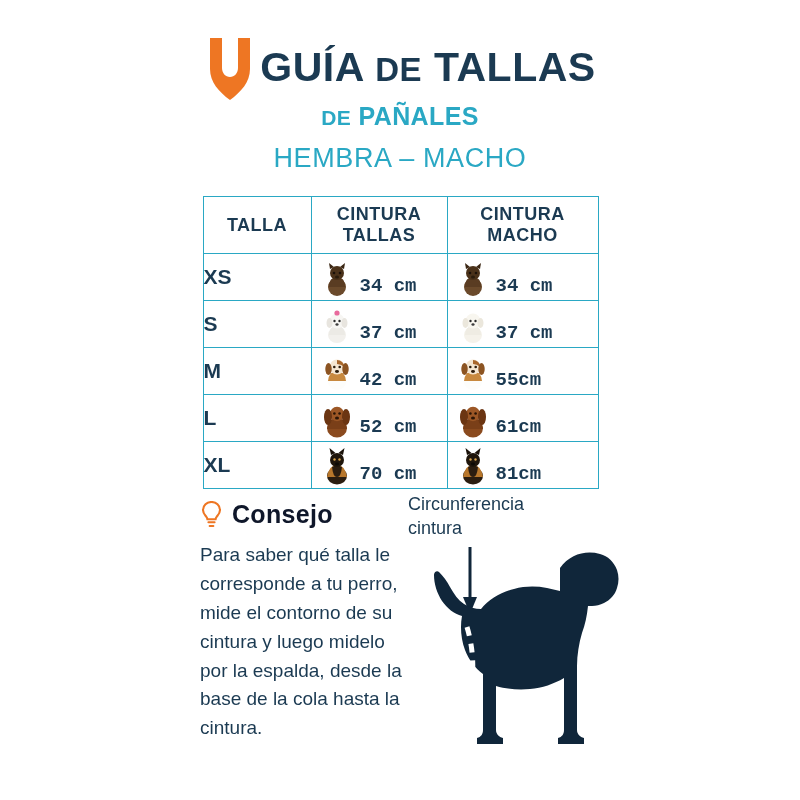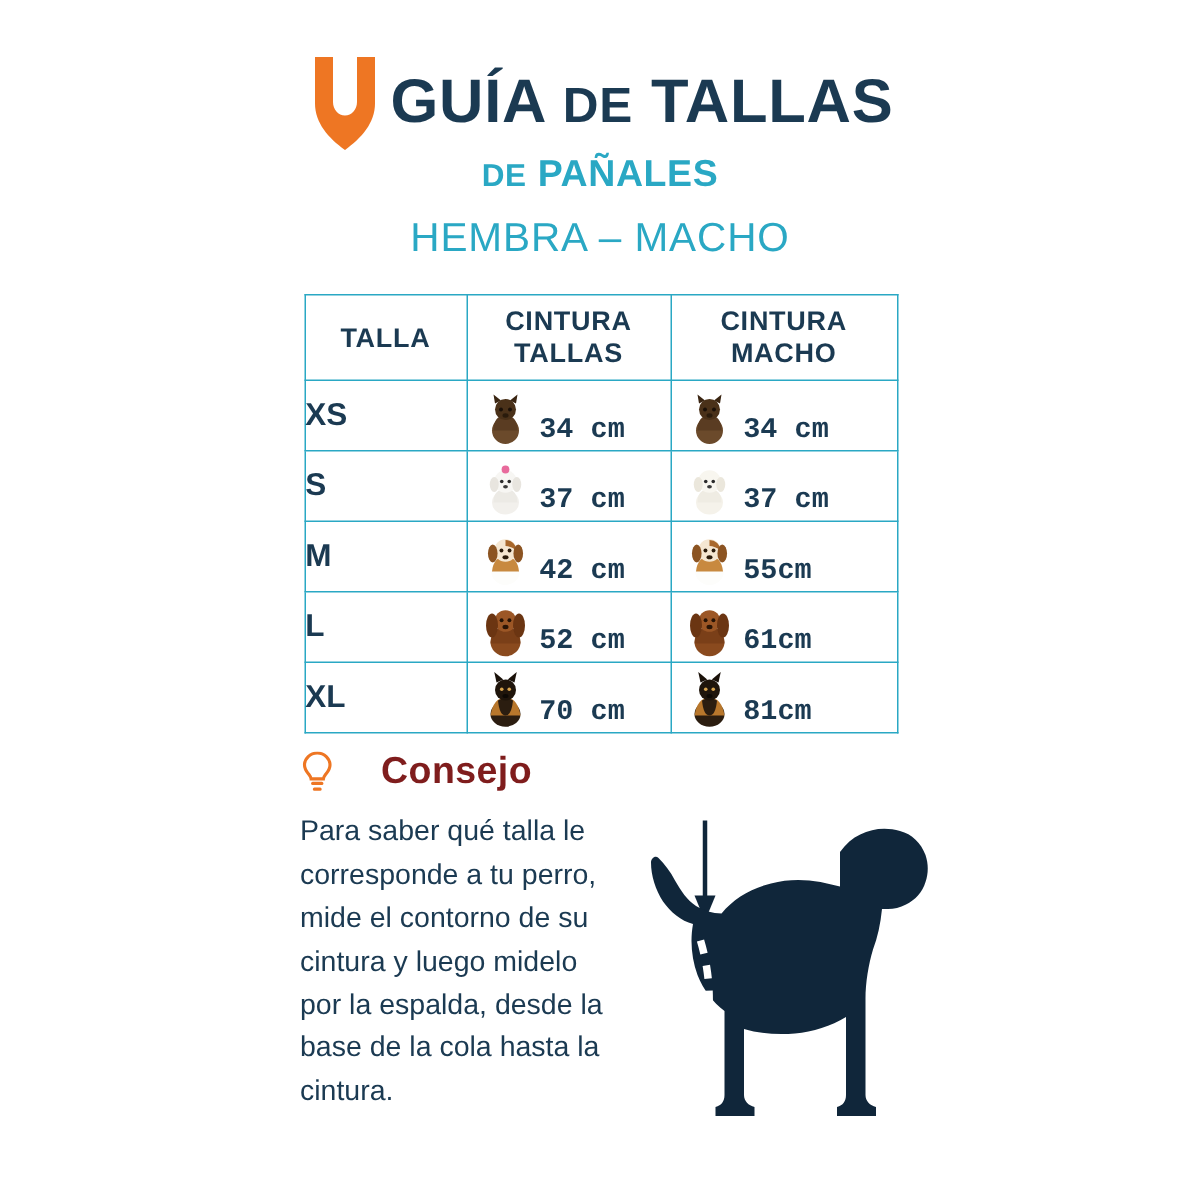--- a/index.html
+++ b/index.html
@@ -135,23 +135,22 @@
   }
   .tip-head {
     display: flex;
     align-items: center;
     gap: 9px;
   }
   .bulb-icon { width: 23px; height: 28px; flex: none; }
   .tip-title {
     font-size: 25px;
     font-weight: bold;
-    color: #7f1d1d;
+    color: #0f172a;
     letter-spacing: 0.3px;
-    margin-left: 22px;
   }
   .tip-body {
     margin-top: 12px;
     width: 205px;
     color: #1b3a52;
     font-size: 19px;
     line-height: 1.52;
     font-weight: normal;
   }
 
@@ -407,20 +406,24 @@
         <path d="M11.5 1 C6.8 1 3 4.6 3 9 c0 3.2 1.9 5 3.2 6.6 c0.8 1 1.1 1.7 1.2 2.6 h8.2 c0.1-0.9 0.4-1.6 1.2-2.6 C18.1 14 20 12.2 20 9 C20 4.6 16.2 1 11.5 1 Z" fill="none" stroke="#ee7623" stroke-width="2.1"></path>
         <rect x="7.4" y="20.2" width="8.2" height="2.1" rx="1" fill="#ee7623"></rect>
         <rect x="8.6" y="24" width="5.8" height="2.1" rx="1" fill="#ee7623"></rect>
       </svg>
       <span class="tip-title">Consejo</span>
     </div>
     <div class="tip-body">Para saber qué talla le corresponde a tu perro, mide el contorno de su cintura y luego midelo por la espalda, desde la base de la cola hasta la cintura.</div>
   </div>
 
   <div class="diagram">
+    <div class="callout">
+      <span>Circunferencia</span><br>
+      <span>cintura</span>
+    </div>
     <svg width="270" height="290" viewBox="0 0 270 290">
 
       <g>
         <line x1="80" y1="55" x2="80" y2="110" stroke="#10263a" stroke-width="3"></line>
         <polygon points="80,122 73,105 87,105" fill="#10263a"></polygon>
       </g>
 
       <path fill="#10263a" d="
         M170 76
         c10-14 26-18 40-14

